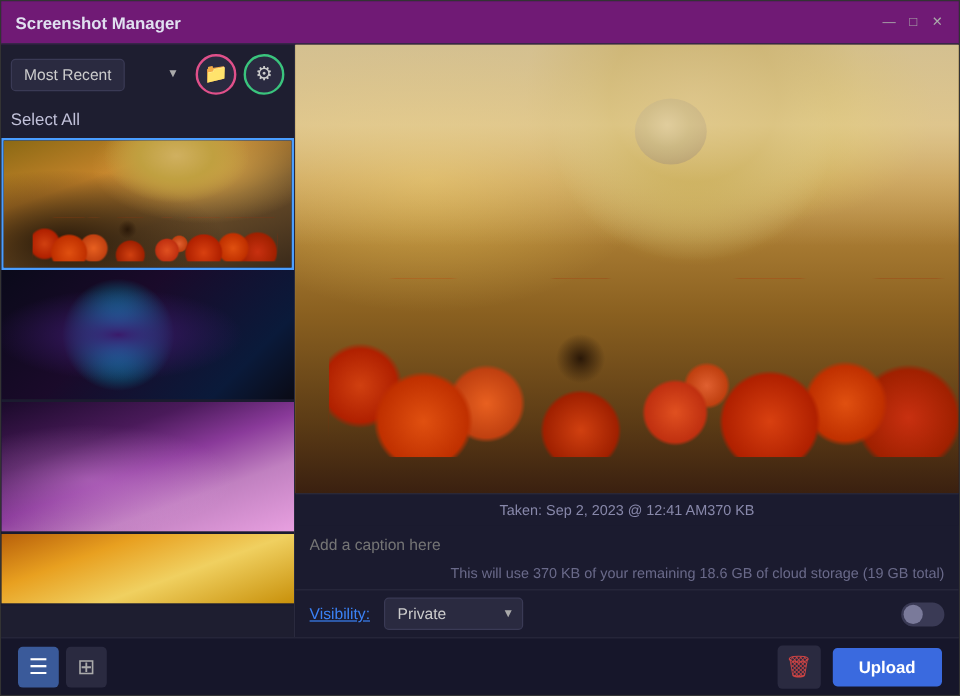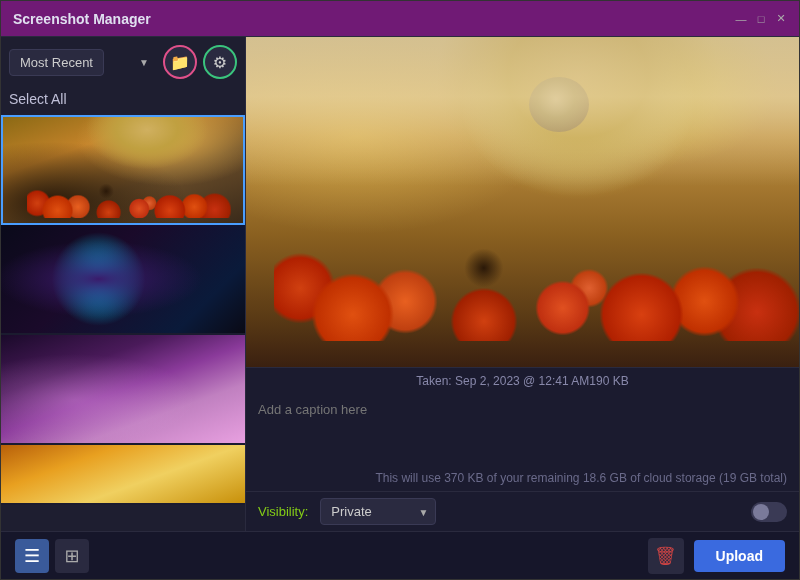--- a/index.html
+++ b/index.html
@@ -312,42 +312,42 @@
       border: none;
       outline: none;
       color: #6a6a8a;
       font-size: 13px;
       padding: 4px 0;
     }
 
     .storage-info {
       padding: 2px 12px 6px;
       flex-shrink: 0;
-      margin-top: 44px;
     }
 
     .storage-text {
       color: #6a6a8a;
       font-size: 12px;
       text-align: right;
       display: block;
     }
 
     .options-bar {
       display: flex;
       align-items: center;
       padding: 6px 12px;
       gap: 12px;
       flex-shrink: 0;
       border-top: 1px solid #2a2a3e;
     }
 
     .options-label {
-      color: #84cc16;
+      color: #3b82f6;
       font-size: 13px;
+      text-decoration: underline;
     }
 
     .visibility-dropdown-wrapper {
       position: relative;
     }
 
     .visibility-dropdown {
       background: #2a2a40;
       color: #ccc;
       border: 1px solid #3a3a55;
@@ -551,21 +551,21 @@
         <div class="main-image">
           <div class="scene-overlay"></div>
           <div class="pumpkins-overlay" style="bottom:8%;left:5%;right:0%;height:40%;"></div>
 
           <div style="position:absolute;top:12%;right:38%;width:60px;height:55px;border-radius:50%;background:radial-gradient(circle at 45% 40%, #d0c0a0 0%, #a09060 40%, #806040 100%);opacity:0.85;"></div>
         </div>
       </div>
 
       <div class="info-bar">
         <span class="info-bar-date">Taken: Sep 2, 2023 @ 12:41 AM</span>
-        <span class="info-bar-size">190 KB</span>
+        <span class="info-bar-size">370 KB</span>
       </div>
 
       <div class="caption-area">
         <input class="caption-input" type="text" placeholder="Add a caption here" style="">
       </div>
 
       <div class="storage-info">
         <span class="storage-text">This will use 370 KB of your remaining 18.6 GB of cloud storage (19 GB total)</span>
       </div>
 

